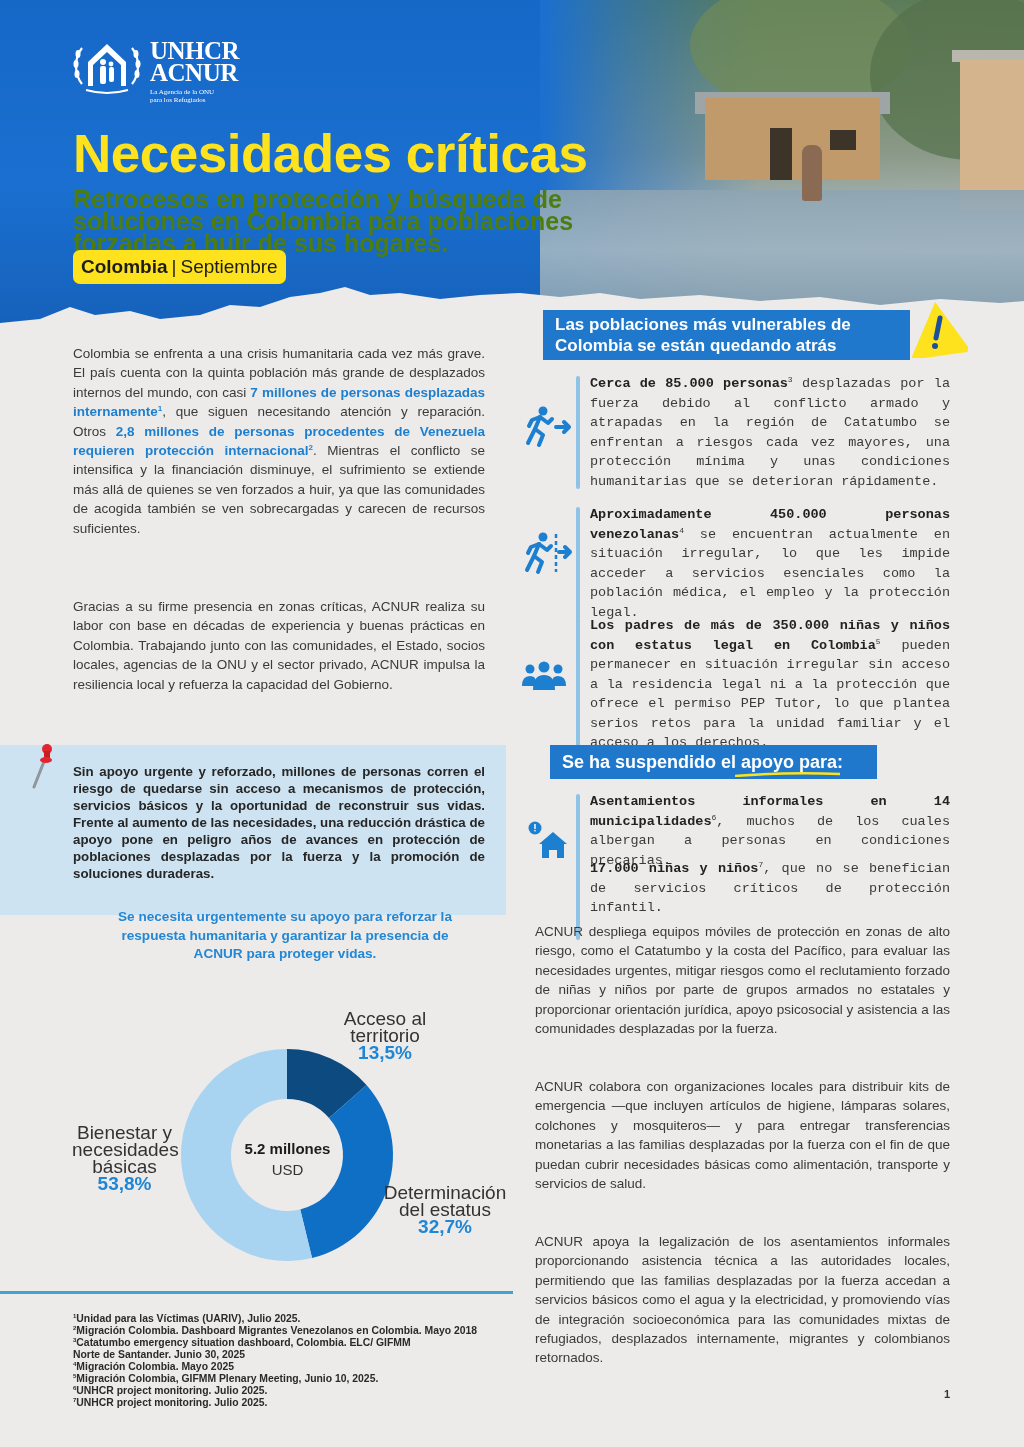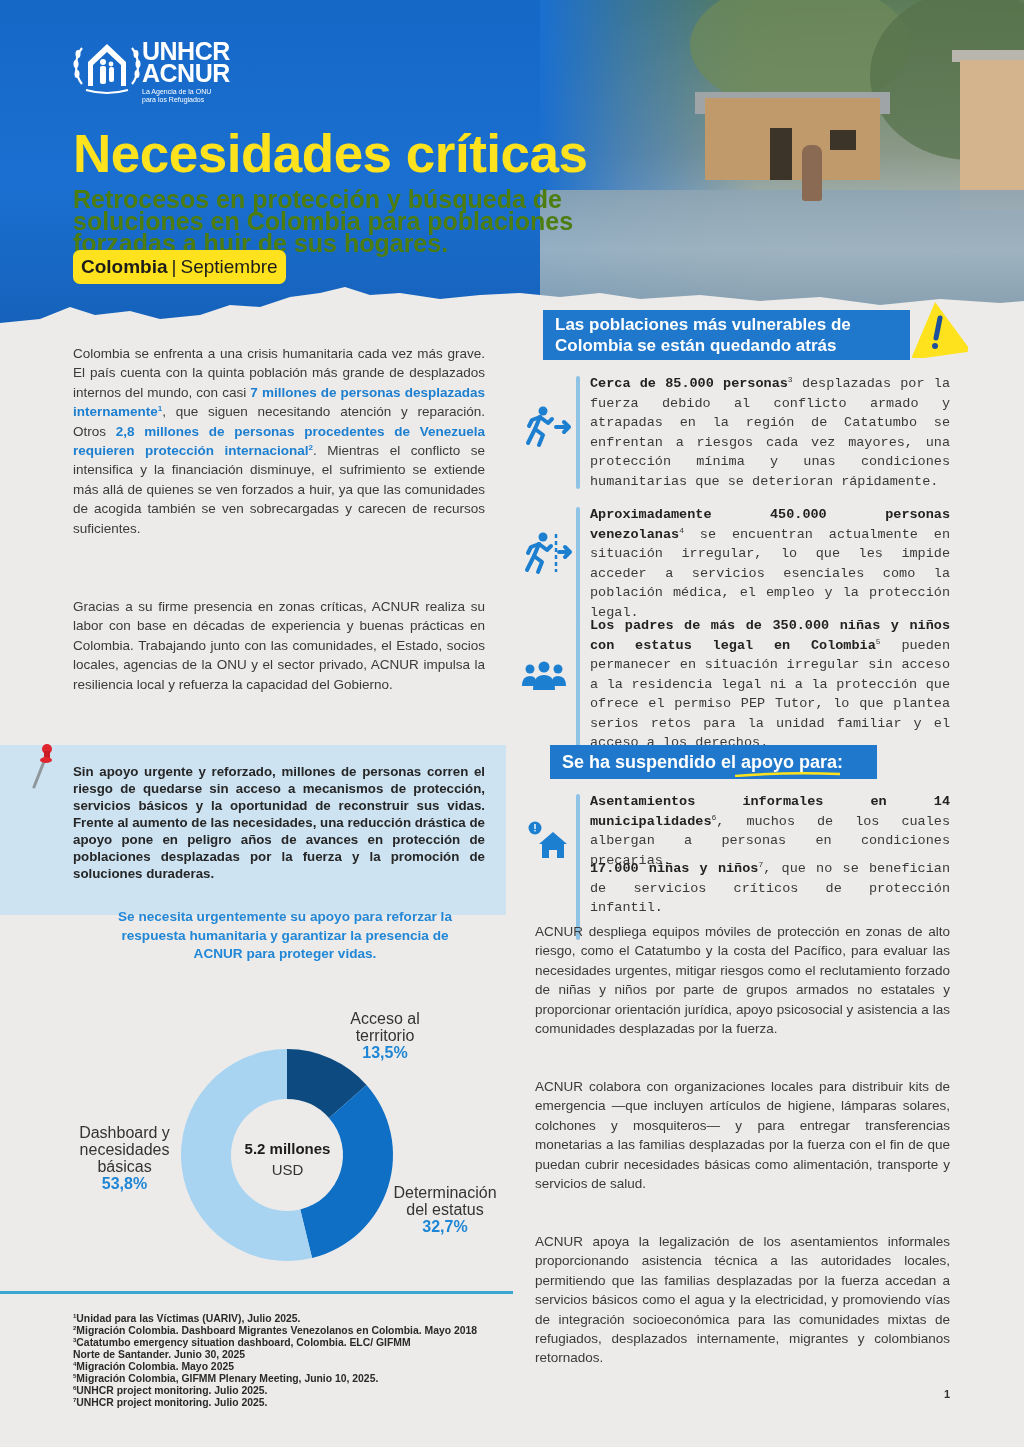--- a/index.html
+++ b/index.html
@@ -41,21 +41,21 @@
   .photo .shack {
     position:absolute; left:420px; top:60px; width:64px; height:150px; background:#d3b48c;
   }
   .photo .shack-roof { position:absolute; left:412px; top:50px; width:72px; height:12px; background:#b9b6ae; }
   .photo .water {
     position:absolute; left:0; top:190px; width:484px; height:150px;
     background: linear-gradient(180deg, #8da4b3 0%, #a2b6c2 40%, #7d97a8 100%);
     opacity: .9;
   }
   .logo {
-    position: absolute; left: 72px; top: 40px; display: flex; align-items: flex-start; 
+    position: absolute; left: 72px; top: 40px; display: flex; align-items: flex-start; gap: 8px; font-family: Liberation Serif, serif;
   }
   .logo-emblem { width: 70px; height: 56px; }
   .logo-text { color: #fff; }
   .logo-text .l1, .logo-text .l2 {
     font-weight: 900; font-size: 25px; line-height: 22px; letter-spacing: -0.5px;
   }
   .logo-text .tag { font-size: 7px; line-height: 8px; margin-top: 4px; }
   .title {
     position: absolute; left: 73px; top: 123px;
     font-size: 53px; font-weight: 700; color: #fde21d; letter-spacing: -0.5px; line-height: 62px;
@@ -91,21 +91,21 @@
   .callout-text {
     position: absolute; left: 73px; top: 763px; width: 412px;
     font-size: 13.3px; line-height: 17px; font-weight: 700; color: #262626; text-align: justify;
   }
   .appeal {
     position: absolute; left: 100px; top: 908px; width: 370px; text-align: center;
     font-size: 13.6px; font-weight: 700; color: #2187d6; line-height: 18.5px;
   }
   .donut-wrap { position:absolute; left:60px; top:1000px; width:460px; height:270px; }
   .donut-wrap svg { position:absolute; left:0; top:0; }
-  .dlabel { position:absolute; text-align:center; font-size:16px; color:#333; line-height:17px; }
+  .dlabel { position:absolute; text-align:center; font-size:19px; color:#333; line-height:17px; }
   .dlabel .pct { display:block; color:#1f86d6; font-weight:700; }
   .center-label { position:absolute; left:170px; top:138px; width:115px; text-align:center; font-size:15px; line-height:21px; color:#333; }
   .center-label .big { font-weight:700; color:#1c1c1c; }
   .rule { position:absolute; left:0; top:1291px; width:513px; height:3px; background:#3ba6d0; }
   .footnotes {
     position:absolute; left:73px; top:1313px; width:450px;
     font-size: 10.4px; line-height: 12px; font-weight: 700; color: #2a2a2a;
   }
   .footnotes sup { font-size: 6px; }
   
@@ -212,21 +212,21 @@
     <span>Acceso al</span><br>
     <span>territorio</span>
     <span class="pct">13,5%</span>
   </div>
   <div class="dlabel" style="left:320px; top:184px; width:130px;">
     <span>Determinación</span><br>
     <span>del estatus</span>
     <span class="pct">32,7%</span>
   </div>
   <div class="dlabel" style="left:12px; top:124px; width:105px;">
-    <span>Dashboard y</span><br>
+    <span>Bienestar y</span><br>
     <span>necesidades</span><br>
     <span>básicas</span>
     <span class="pct">53,8%</span>
   </div>
   <div class="center-label">
     <div class="big">5.2 millones</div>
     <div>USD</div>
   </div>
 </div>
 

